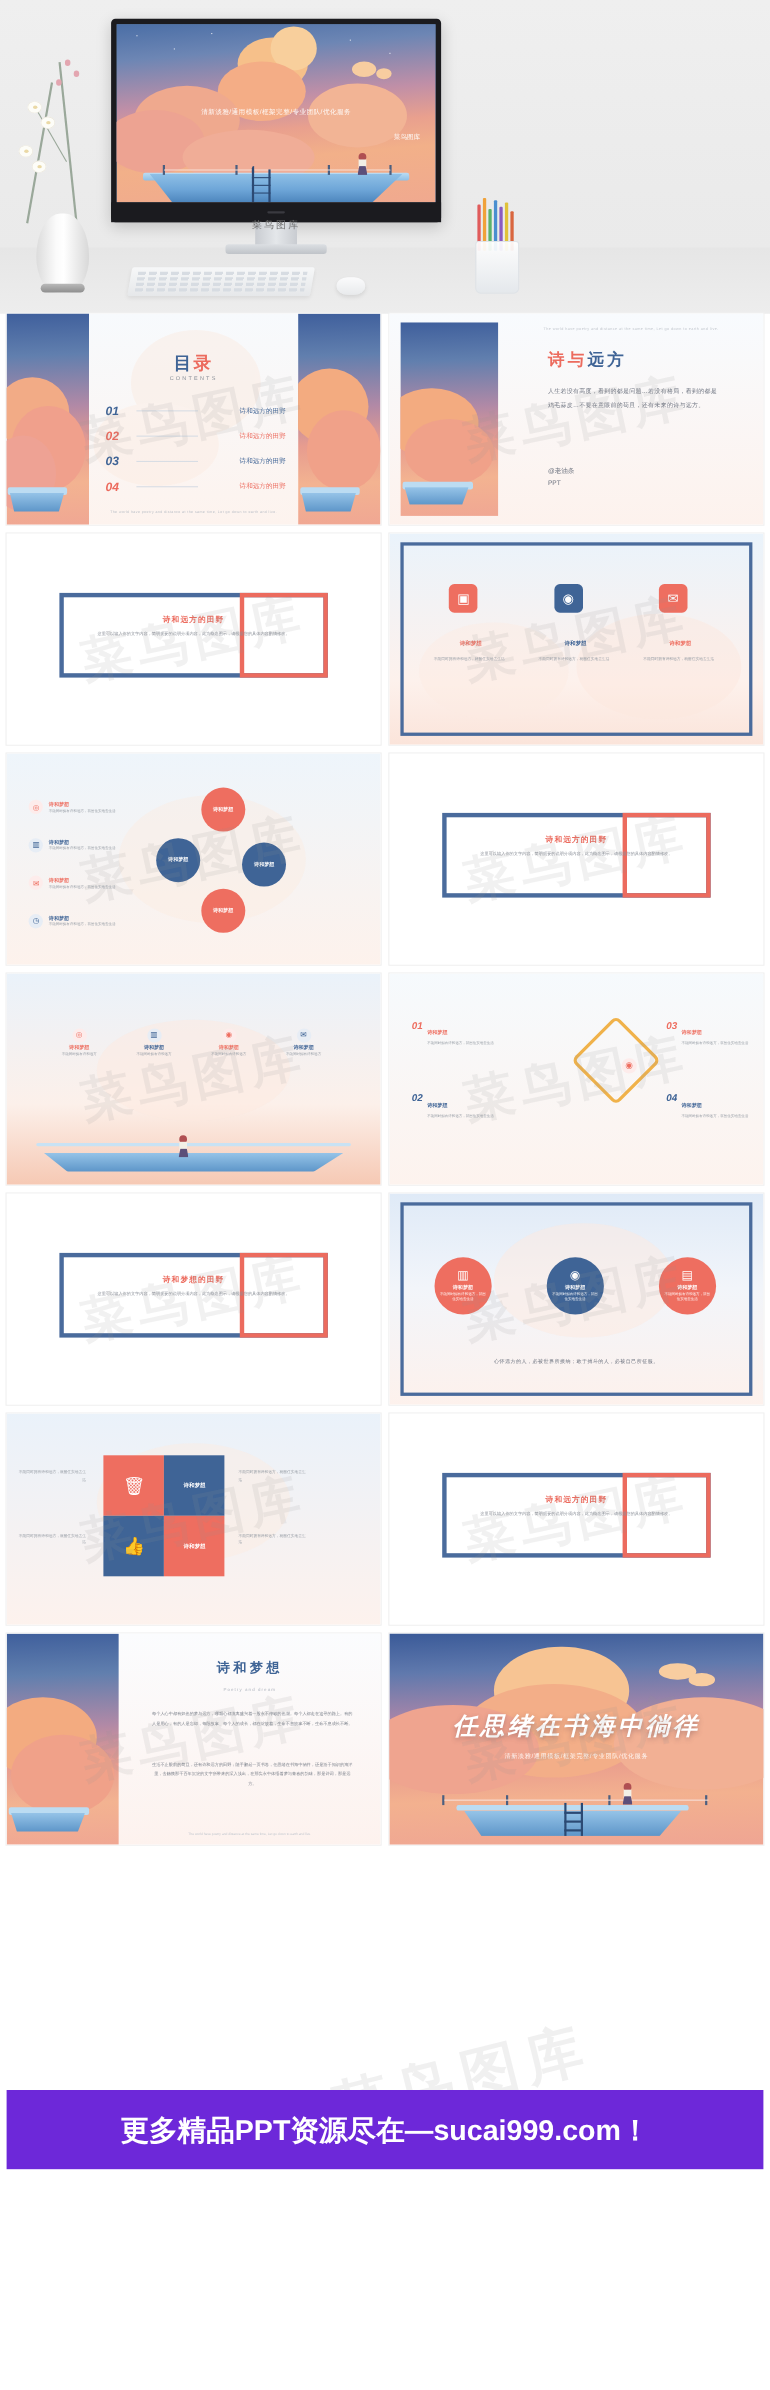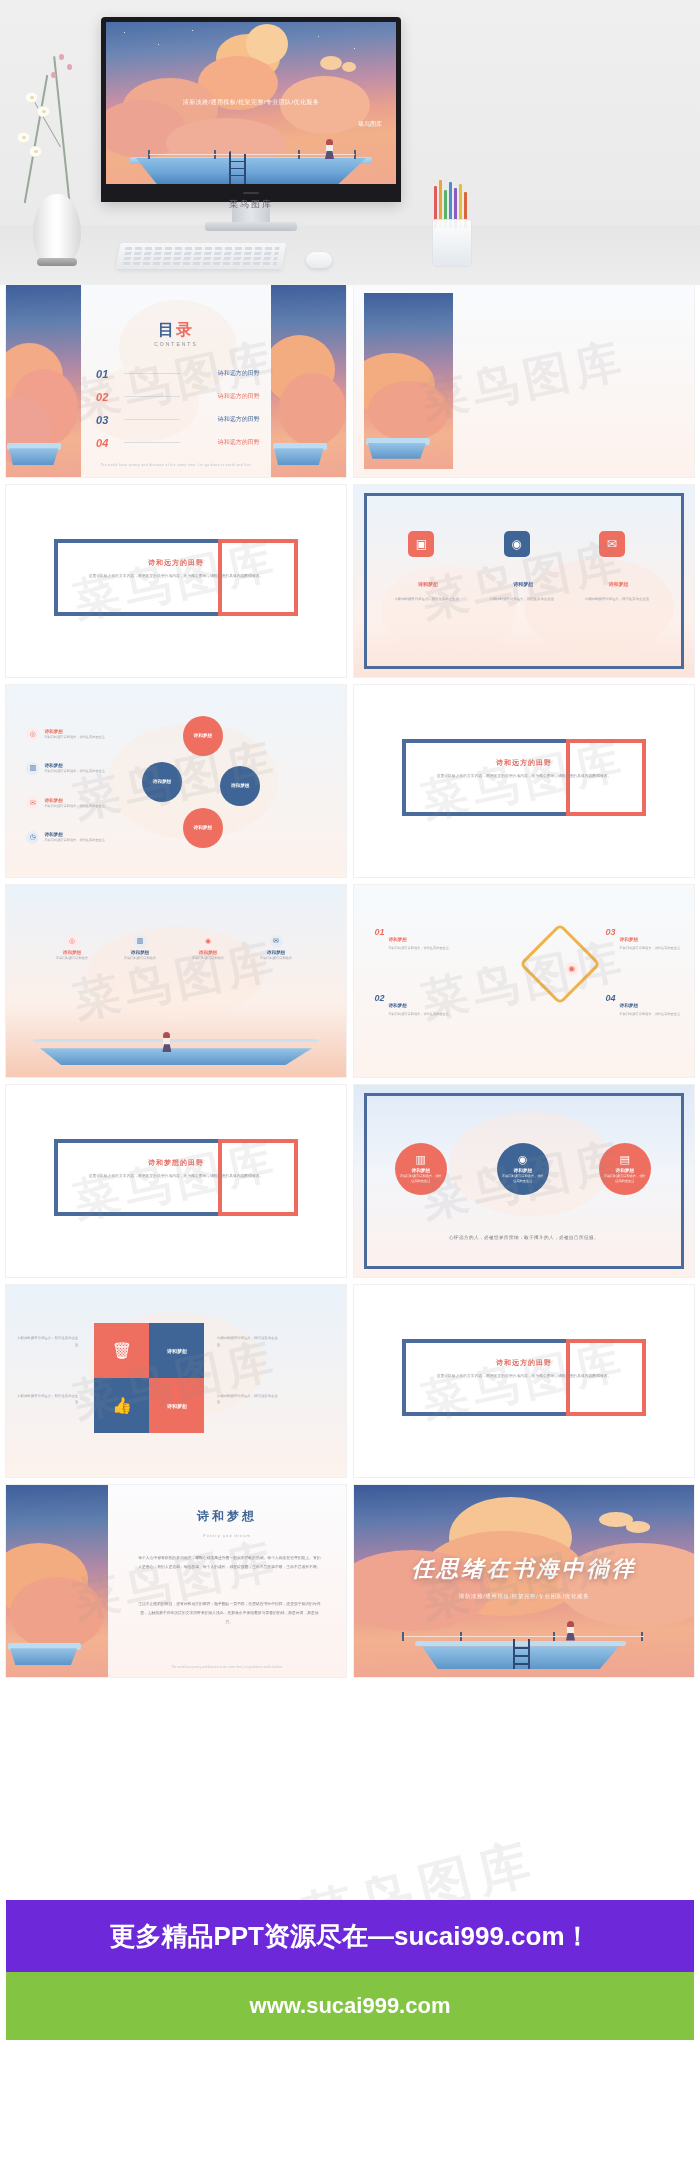--- a/index.html
+++ b/index.html
@@ -368,20 +368,31 @@
       <div style="position:absolute;inset:0;background:linear-gradient(180deg,#f8fbfe,#fdf2ed);"></div>
       <div class="panel-img">
         <div class="scene"></div>
         <div class="scene-clouds">
           <div class="sc" style="left:-16%;top:34%;width:96%;height:36%;background:#f3ab80;"></div>
           <div class="sc" style="left:4%;top:50%;width:92%;height:34%;background:#f0a189;"></div>
         </div>
         <div class="deck-top"></div>
           <div class="deck"></div>
       </div>
+      <div class="panel-body">
+        <div class="topline">The world have poetry and distance at the same time, Let go down to earth and live.</div>
+        <div class="sec-title">
+          <span class="r">诗与</span><span class="b">远方</span>
+        </div>
+        <div class="para">人生若没有高度，看到的都是问题…若没有格局，看到的都是鸡毛蒜皮…不要在意眼前的苟且，还有未来的诗与远方。</div>
+        <div class="sign">
+          <div>@老油条</div>
+          <div>PPT</div>
+        </div>
+      </div>
       <div class="wm">菜鸟图库</div>
     </div>
   </div>
 
   <div class="row">
     <div class="slide">
       <div class="box-outer">
         <div class="box-accent"></div>
         <div class="box-title">诗和远方的田野</div>
         <div class="box-text">这里可以输入你的文字内容，简明扼要的说明分项内容，此为概念图示，请根据您的具体内容酌情修改。</div>
@@ -671,14 +682,13 @@
       <div class="thanks-sub">清新淡雅/通用模板/框架完整/专业团队/优化服务</div>
       <div class="wm">菜鸟图库</div>
     </div>
   </div>
 </div>
 
 <div class="page-wm">菜鸟图库</div>
 
 <div class="footer-wrap">
   <div class="banner1">更多精品PPT资源尽在—sucai999.com！</div>
-  <div class="banner2">www.sucai999.com</div>
 </div>
 
 </body></html>

